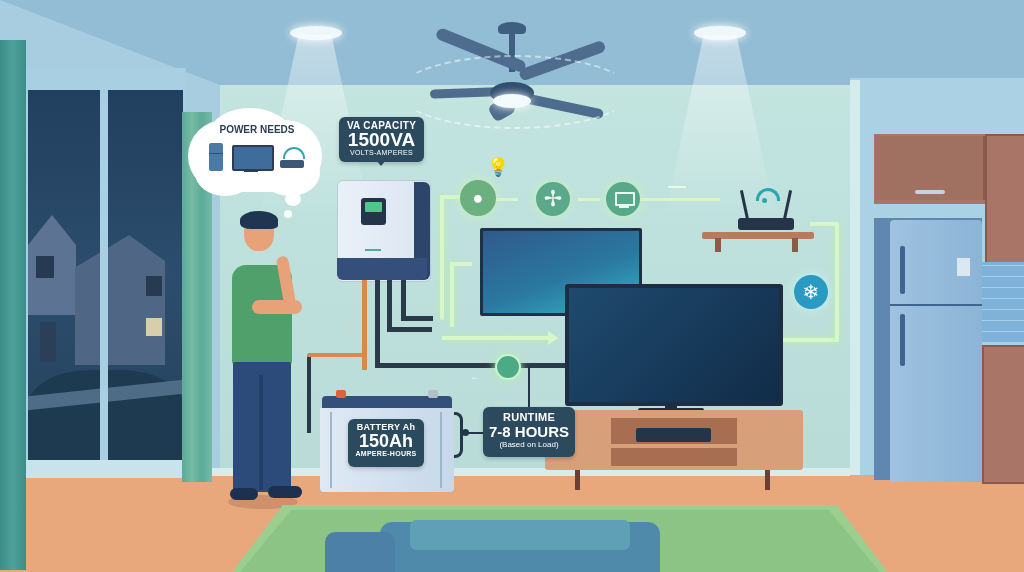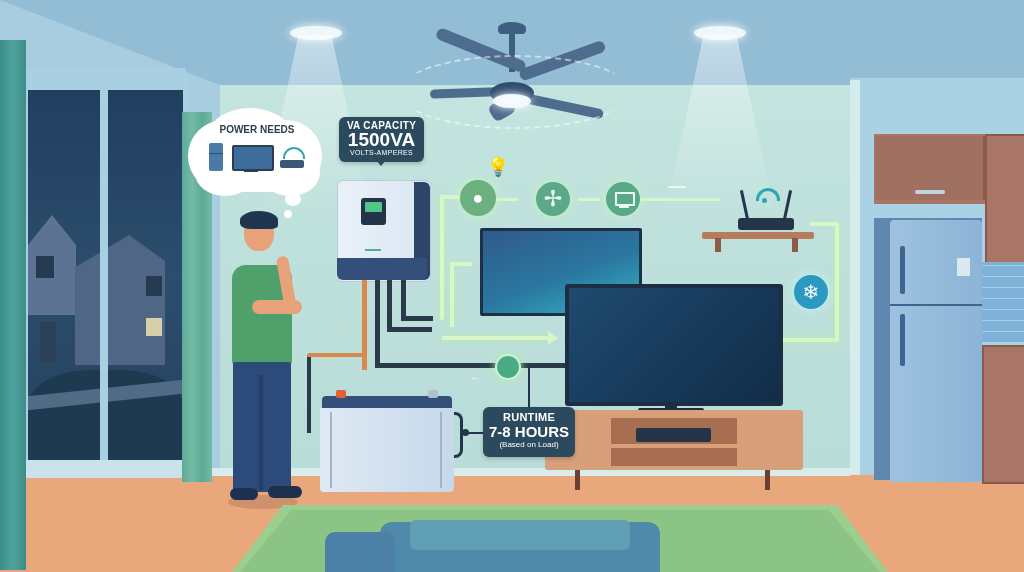--- a/index.html
+++ b/index.html
@@ -200,20 +200,25 @@
   <div>
     <div class="abs" style="left:322px;top:396px;width:130px;height:12px;background:#34507a;border-radius:4px 4px 0 0;"></div>
     <div class="abs" style="left:336px;top:390px;width:10px;height:8px;background:#e2603a;border-radius:2px;"></div>
     <div class="abs" style="left:428px;top:390px;width:10px;height:8px;background:#b5bfcc;border-radius:2px;"></div>
     <div class="abs" style="left:320px;top:408px;width:134px;height:84px;background:linear-gradient(90deg,#dfe9f4,#c6d8ea);border-radius:0 0 4px 4px;"></div>
     <div class="abs" style="left:330px;top:412px;width:2px;height:76px;background:#9fb5cc;"></div>
     <div class="abs" style="left:440px;top:412px;width:2px;height:76px;background:#9fb5cc;"></div>
     <div class="abs" style="left:454px;top:412px;width:6px;height:40px;border:3px solid #24354a;border-left:none;border-radius:0 8px 8px 0;"></div>
   </div>
 
+  <div class="label-box" style="left:348px;top:419px;width:76px;height:48px;">
+    <div class="label-small" style="margin-top:3px;">BATTERY Ah</div>
+    <div class="label-big" style="font-size:18px;line-height:18px;">150Ah</div>
+    <div class="label-small" style="font-size:7px;">AMPERE-HOURS</div>
+  </div>
 
   <div class="abs" style="left:464px;top:432px;width:20px;height:2px;background:#24354a;"></div>
   <div class="abs" style="left:462px;top:429px;width:7px;height:7px;border-radius:50%;background:#24354a;"></div>
   <div class="abs" style="left:528px;top:366px;width:2px;height:44px;background:#24354a;"></div>
 
   <div class="label-box" style="left:483px;top:407px;width:92px;height:50px;">
     <div class="label-small" style="margin-top:4px;font-size:11px;">RUNTIME</div>
     <div class="label-big" style="font-size:15px;line-height:17px;">7-8 HOURS</div>
     <div class="label-sub" style="font-size:8px;">(Based on Load)</div>
   </div>

